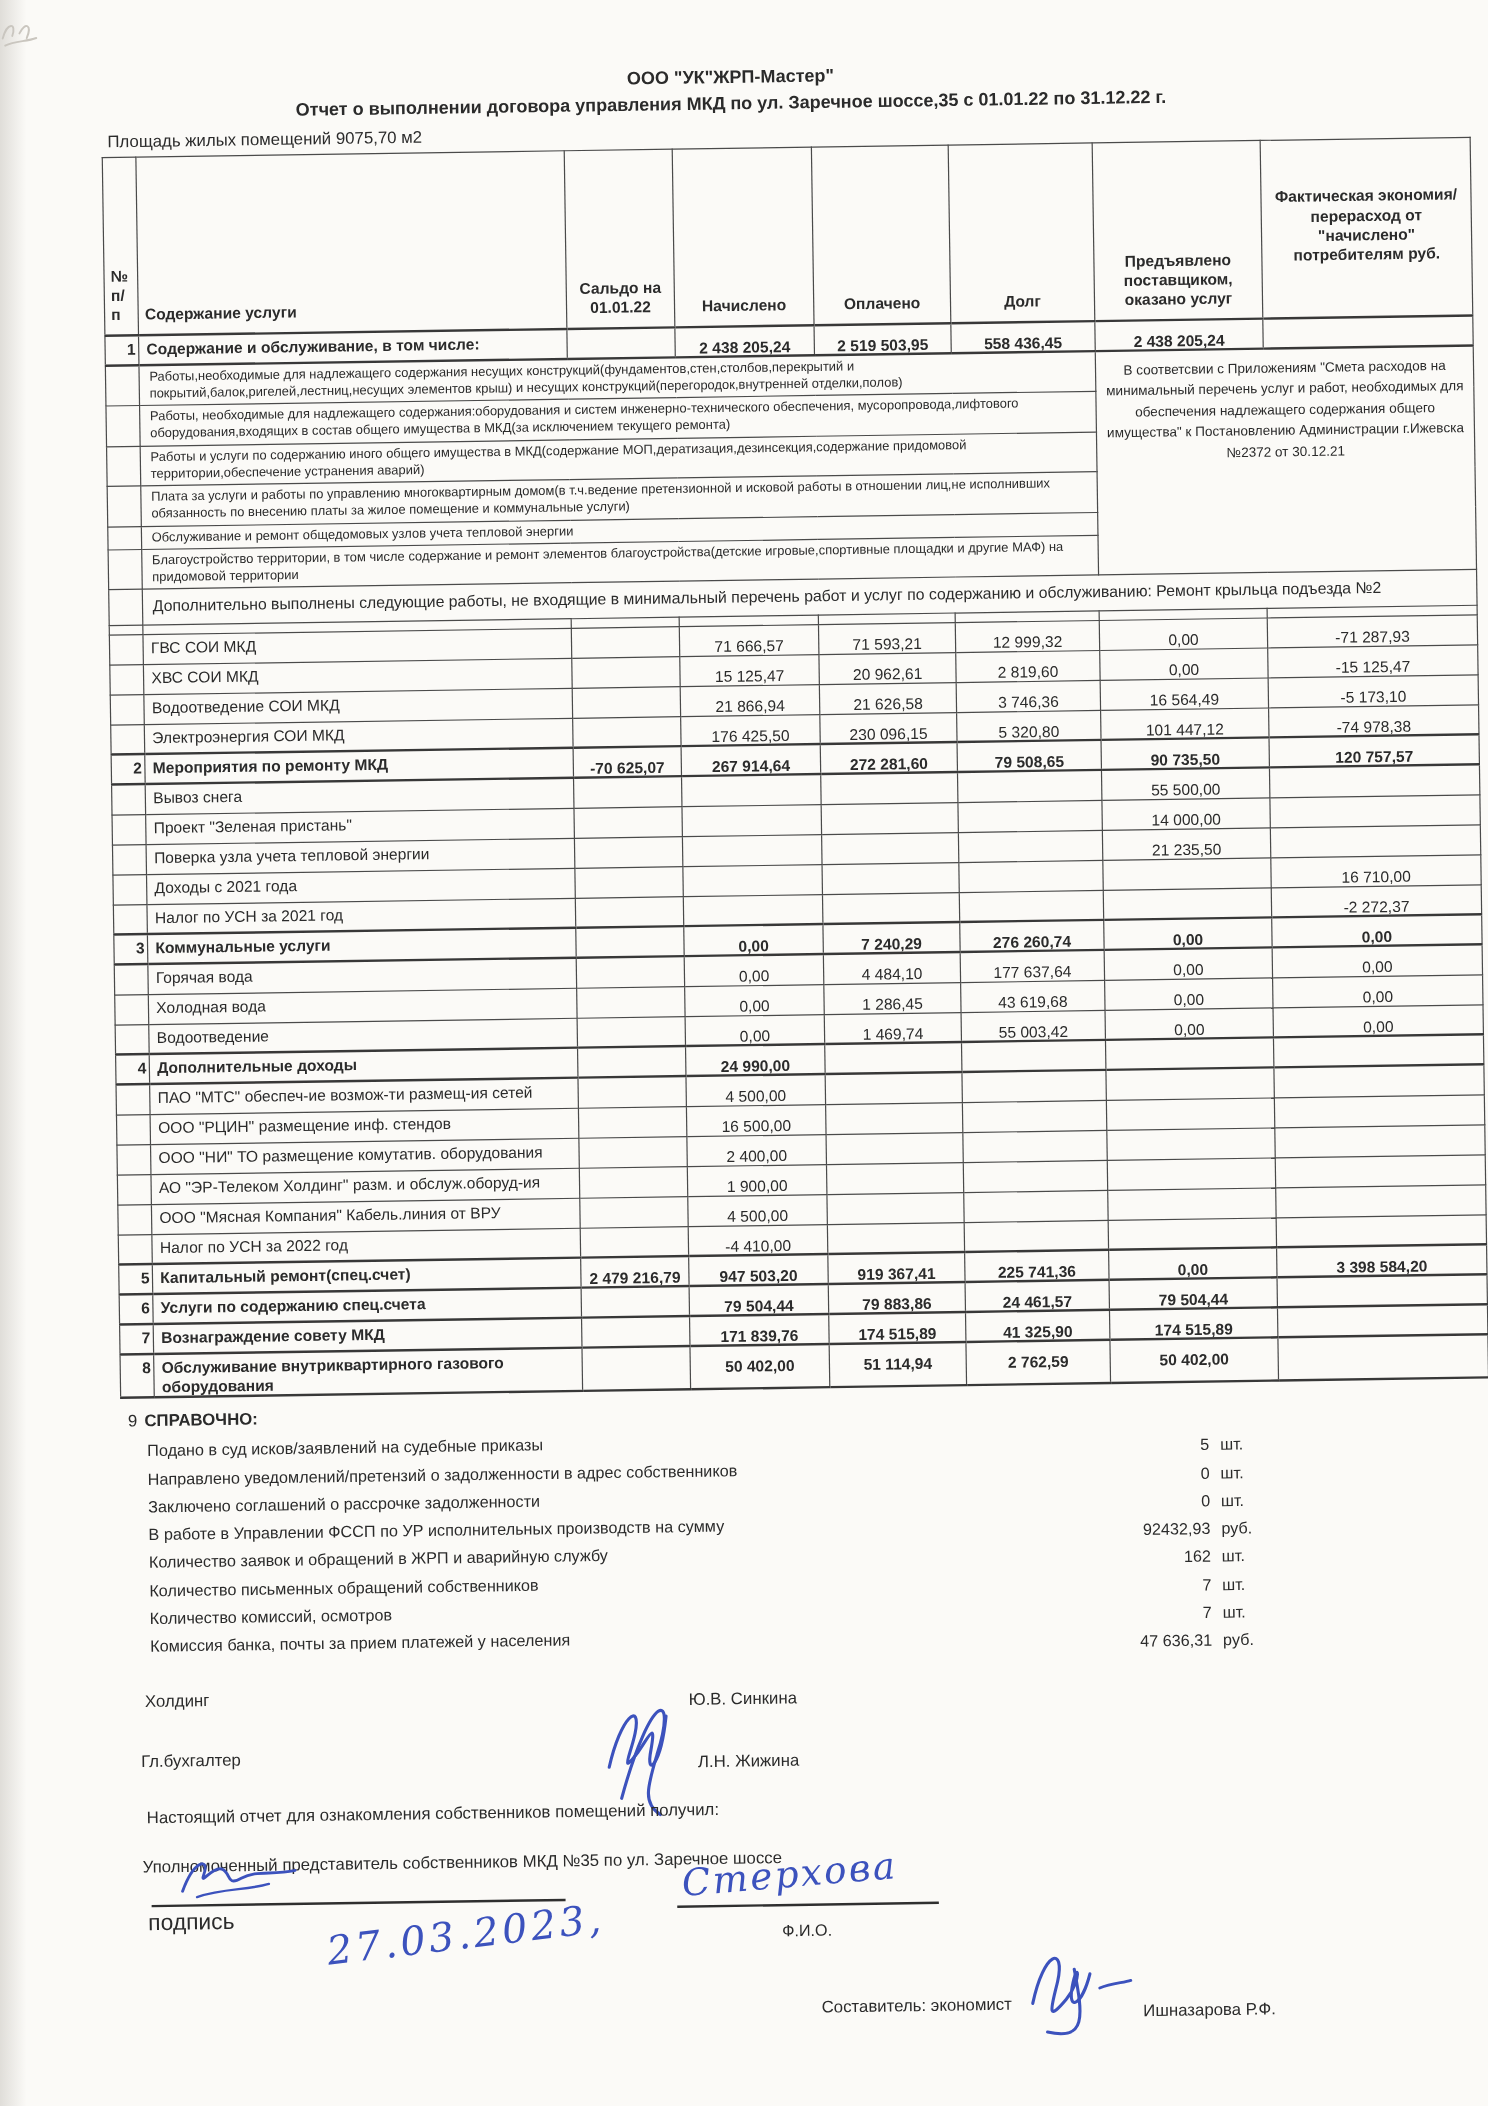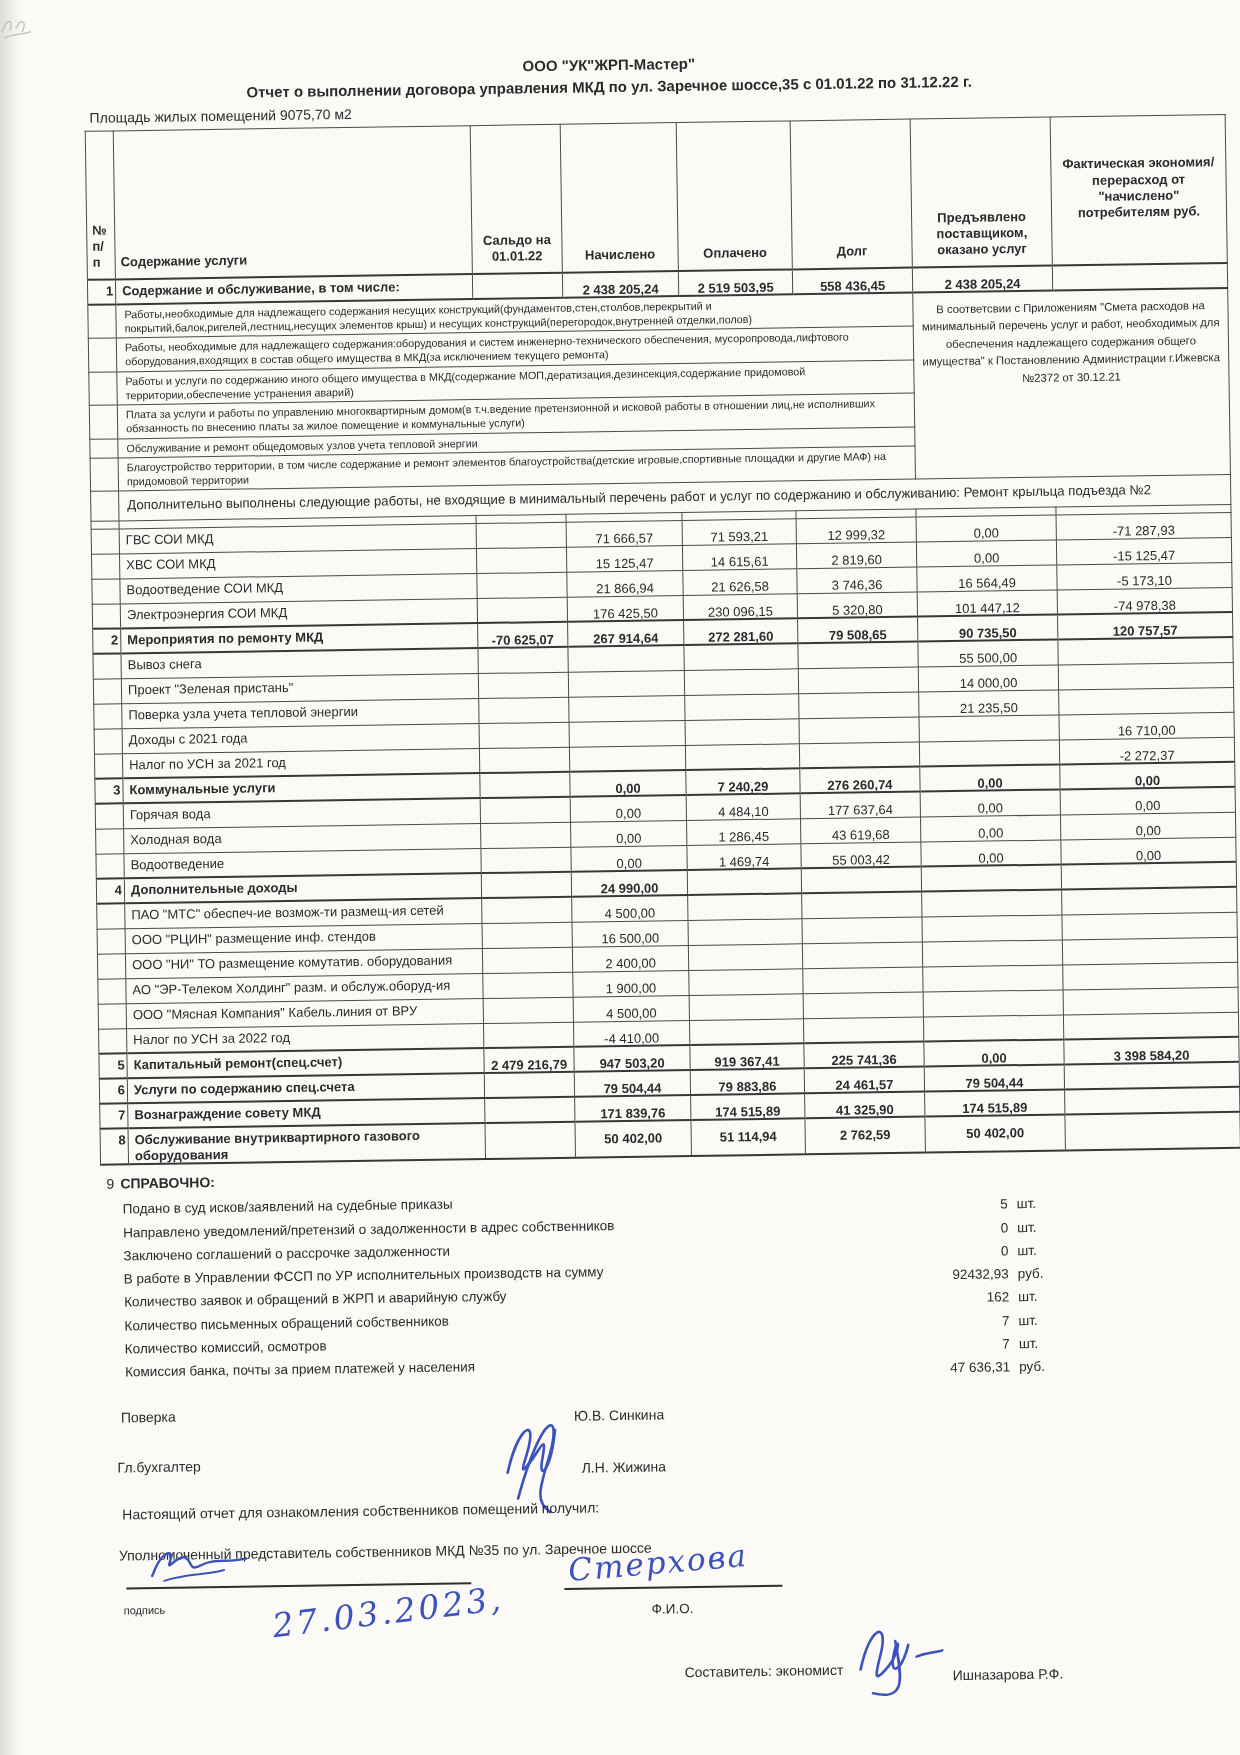--- a/index.html
+++ b/index.html
@@ -157,21 +157,21 @@
           <td class="val"><span>71 593,21</span></td>
           <td class="val"><span>12 999,32</span></td>
           <td class="val"><span>0,00</span></td>
           <td class="val"><span>-71 287,93</span></td>
         </tr>
         <tr class="r">
           <td class="numcol"></td>
           <td class="lab"><span>ХВС СОИ МКД</span></td>
           <td class="val"></td>
           <td class="val"><span>15 125,47</span></td>
-          <td class="val"><span>14 615,61</span></td>
+          <td class="val"><span>20 962,61</span></td>
           <td class="val"><span>2 819,60</span></td>
           <td class="val"><span>0,00</span></td>
           <td class="val"><span>-15 125,47</span></td>
         </tr>
         <tr class="r">
           <td class="numcol"></td>
           <td class="lab"><span>Водоотведение СОИ МКД</span></td>
           <td class="val"></td>
           <td class="val"><span>21 866,94</span></td>
           <td class="val"><span>21 626,58</span></td>
@@ -444,39 +444,39 @@
         </div>
         <div class="ref-row">
           <span class="ref-label">Комиссия банка, почты за прием платежей у населения</span>
           <span class="ref-val">47 636,31</span>
           <span class="ref-unit">руб.</span>
         </div>
       </div>
   </div>
 
   <div class="sig">
-    <div class="abs" style="left:17px;top:25px">Поверка</div>
+    <div class="abs" style="left:17px;top:25px">Холдинг</div>
     <div class="abs" style="left:470px;top:30px">Ю.В. Синкина</div>
 
     <div class="abs" style="left:13px;top:75px">Гл.бухгалтер</div>
     <div class="abs" style="left:477px;top:82px">Л.Н. Жижина</div>
     <svg class="ink abs" style="left:383px;top:22px" width="104" height="118" viewBox="0 0 104 118">
       <path d="M20,72 C30,30 48,16 42,44 C38,62 28,80 44,60 C53,48 60,32 55,58 C50,82 63,72 68,30" stroke-width="2.6"></path>
       <path d="M30,98 C56,8 78,8 60,62 C52,88 47,102 62,112" stroke-width="2.6"></path>
     </svg>
 
     <div class="abs" style="left:17px;top:122px">Настоящий отчет для ознакомления собственников помещений получил:</div>
     <div class="abs" style="left:13px;top:163px">Уполномоченный представитель собственников МКД №35 по ул. Заречное шоссе</div>
 
     <svg class="ink abs" style="left:38px;top:158px" width="110" height="46" viewBox="0 0 110 46">
       <path d="M8,34 C18,8 31,6 26,20 C22,31 33,13 41,16 C49,19 44,31 57,24 C70,17 82,22 102,18" stroke-width="2.4"></path>
       <path d="M20,39 C42,32 62,34 80,29" stroke-width="2"></path>
     </svg>
     <div class="uline abs" style="left:20px;top:203px;width:345px"></div>
-    <div class="abs" style="left:17px;top:220px;font-size:11px">подпись</div>
+    <div class="abs" style="left:17px;top:208px;font-size:19px">подпись</div>
 
     <div class="abs hand" style="left:165px;top:212px;font-size:33px;letter-spacing:3px;transform:rotate(-6deg)">27.03.2023,</div>
 
     <div class="abs hand" style="left:462px;top:168px;font-size:31px;letter-spacing:2px;transform:rotate(-4deg)">Стерхова</div>
     <div class="uline abs" style="left:458px;top:210px;width:218px"></div>
     <div class="abs" style="left:545px;top:225px;font-size:13.5px">Ф.И.О.</div>
 
     <div class="abs" style="left:577px;top:288px">Составитель: экономист</div>
     <svg class="ink abs" style="left:735px;top:238px" width="122" height="92" viewBox="0 0 122 92">
       <path d="M18,58 C28,14 46,10 39,40 C34,60 28,76 46,55 C60,38 56,20 51,45 C47,66 59,60 66,34" stroke-width="2.6"></path>

